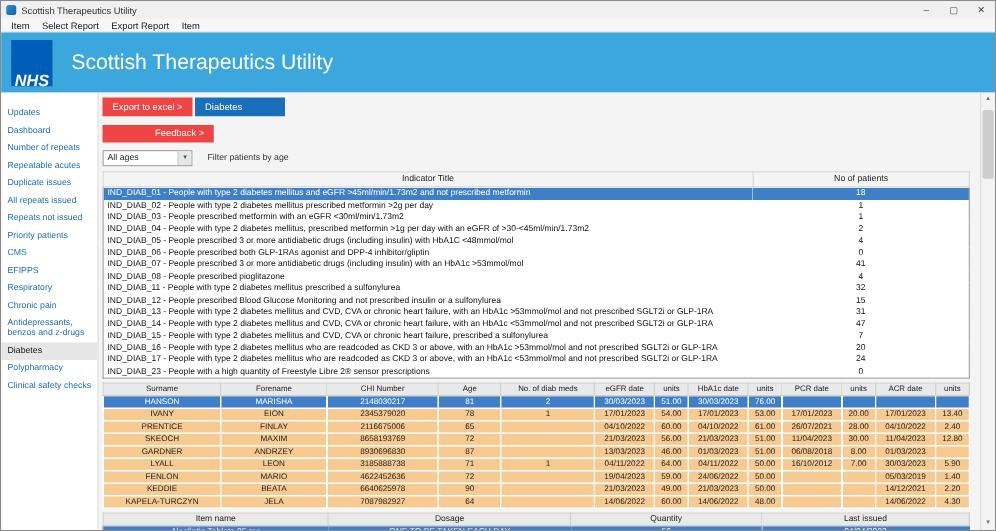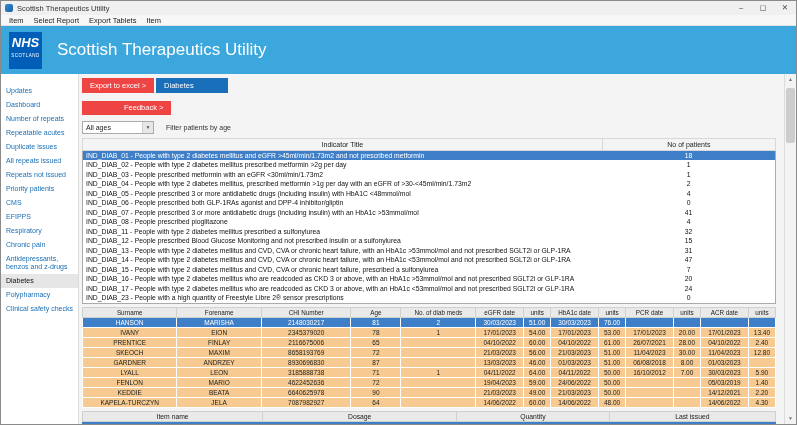--- a/index.html
+++ b/index.html
@@ -13,21 +13,21 @@
   .win-controls { margin-left:auto; display:flex; height:14px; }
   .win-btn { width:22px; text-align:center; font-size:7.5px; line-height:14px; color:#444; cursor:default; }
 
   
   .menubar { height:11px; background:#f7f7f7; border-bottom:1px solid #e3e3e3; display:flex; align-items:center; padding-left:3px; flex:none; }
   .menu-item { font-size:7.5px; color:#222; padding:0 5px; line-height:11px; }
 
   
   .banner { height:48px; background:#3ba7dc; display:flex; align-items:center; padding-left:8px; flex:none; }
   .nhs-logo { width:33px; height:37px; background:#005eb8; color:#fff; text-align:center; padding-top:3px; flex:none; }
-  .nhs-logo .nhs { font-size:13px; font-weight:bold; font-style:italic; line-height:15px; }
+  .nhs-logo .nhs { font-size:13px; font-weight:bold; font-style:italic; line-height:15px;margin-top:22px; }
   .nhs-logo .scotland { font-size:4.5px; letter-spacing:.5px; margin-top:3px; }
   .banner-title { color:#fff; font-size:17px; margin-left:15px; font-weight:normal; }
 
   
   .content { flex:1; display:flex; overflow:hidden; }
   .sidebar { width:78px; background:#fff; border-right:1px solid #dcdcdc; padding-top:10px; flex:none; overflow:hidden; }
   .sb-item { font-size:7px; color:#1b6fb5; padding:3px 5px; line-height:8px; cursor:default; }
   .sb-item.selected { background:#e6e6e6; color:#111; }
 
   .main { flex:1; background:#f4f4f4; padding:4px 0 0 3px; overflow:hidden; position:relative; }
@@ -78,21 +78,21 @@
     <div class="win-controls">
       <span class="win-btn">–</span>
       <span class="win-btn">▢</span>
       <span class="win-btn close">✕</span>
     </div>
   </div>
 
   <div class="menubar" id="menubar">
       <span class="menu-item">Item</span>
       <span class="menu-item">Select Report</span>
-      <span class="menu-item">Export Tablets</span>
+      <span class="menu-item">Export Report</span>
       <span class="menu-item">Item</span>
     </div>
 
   <div class="banner">
     <div class="nhs-logo">
       <div class="nhs">NHS</div>
       <div class="scotland">SCOTLAND</div>
     </div>
     <div class="banner-title">Scottish Therapeutics Utility</div>
   </div>

